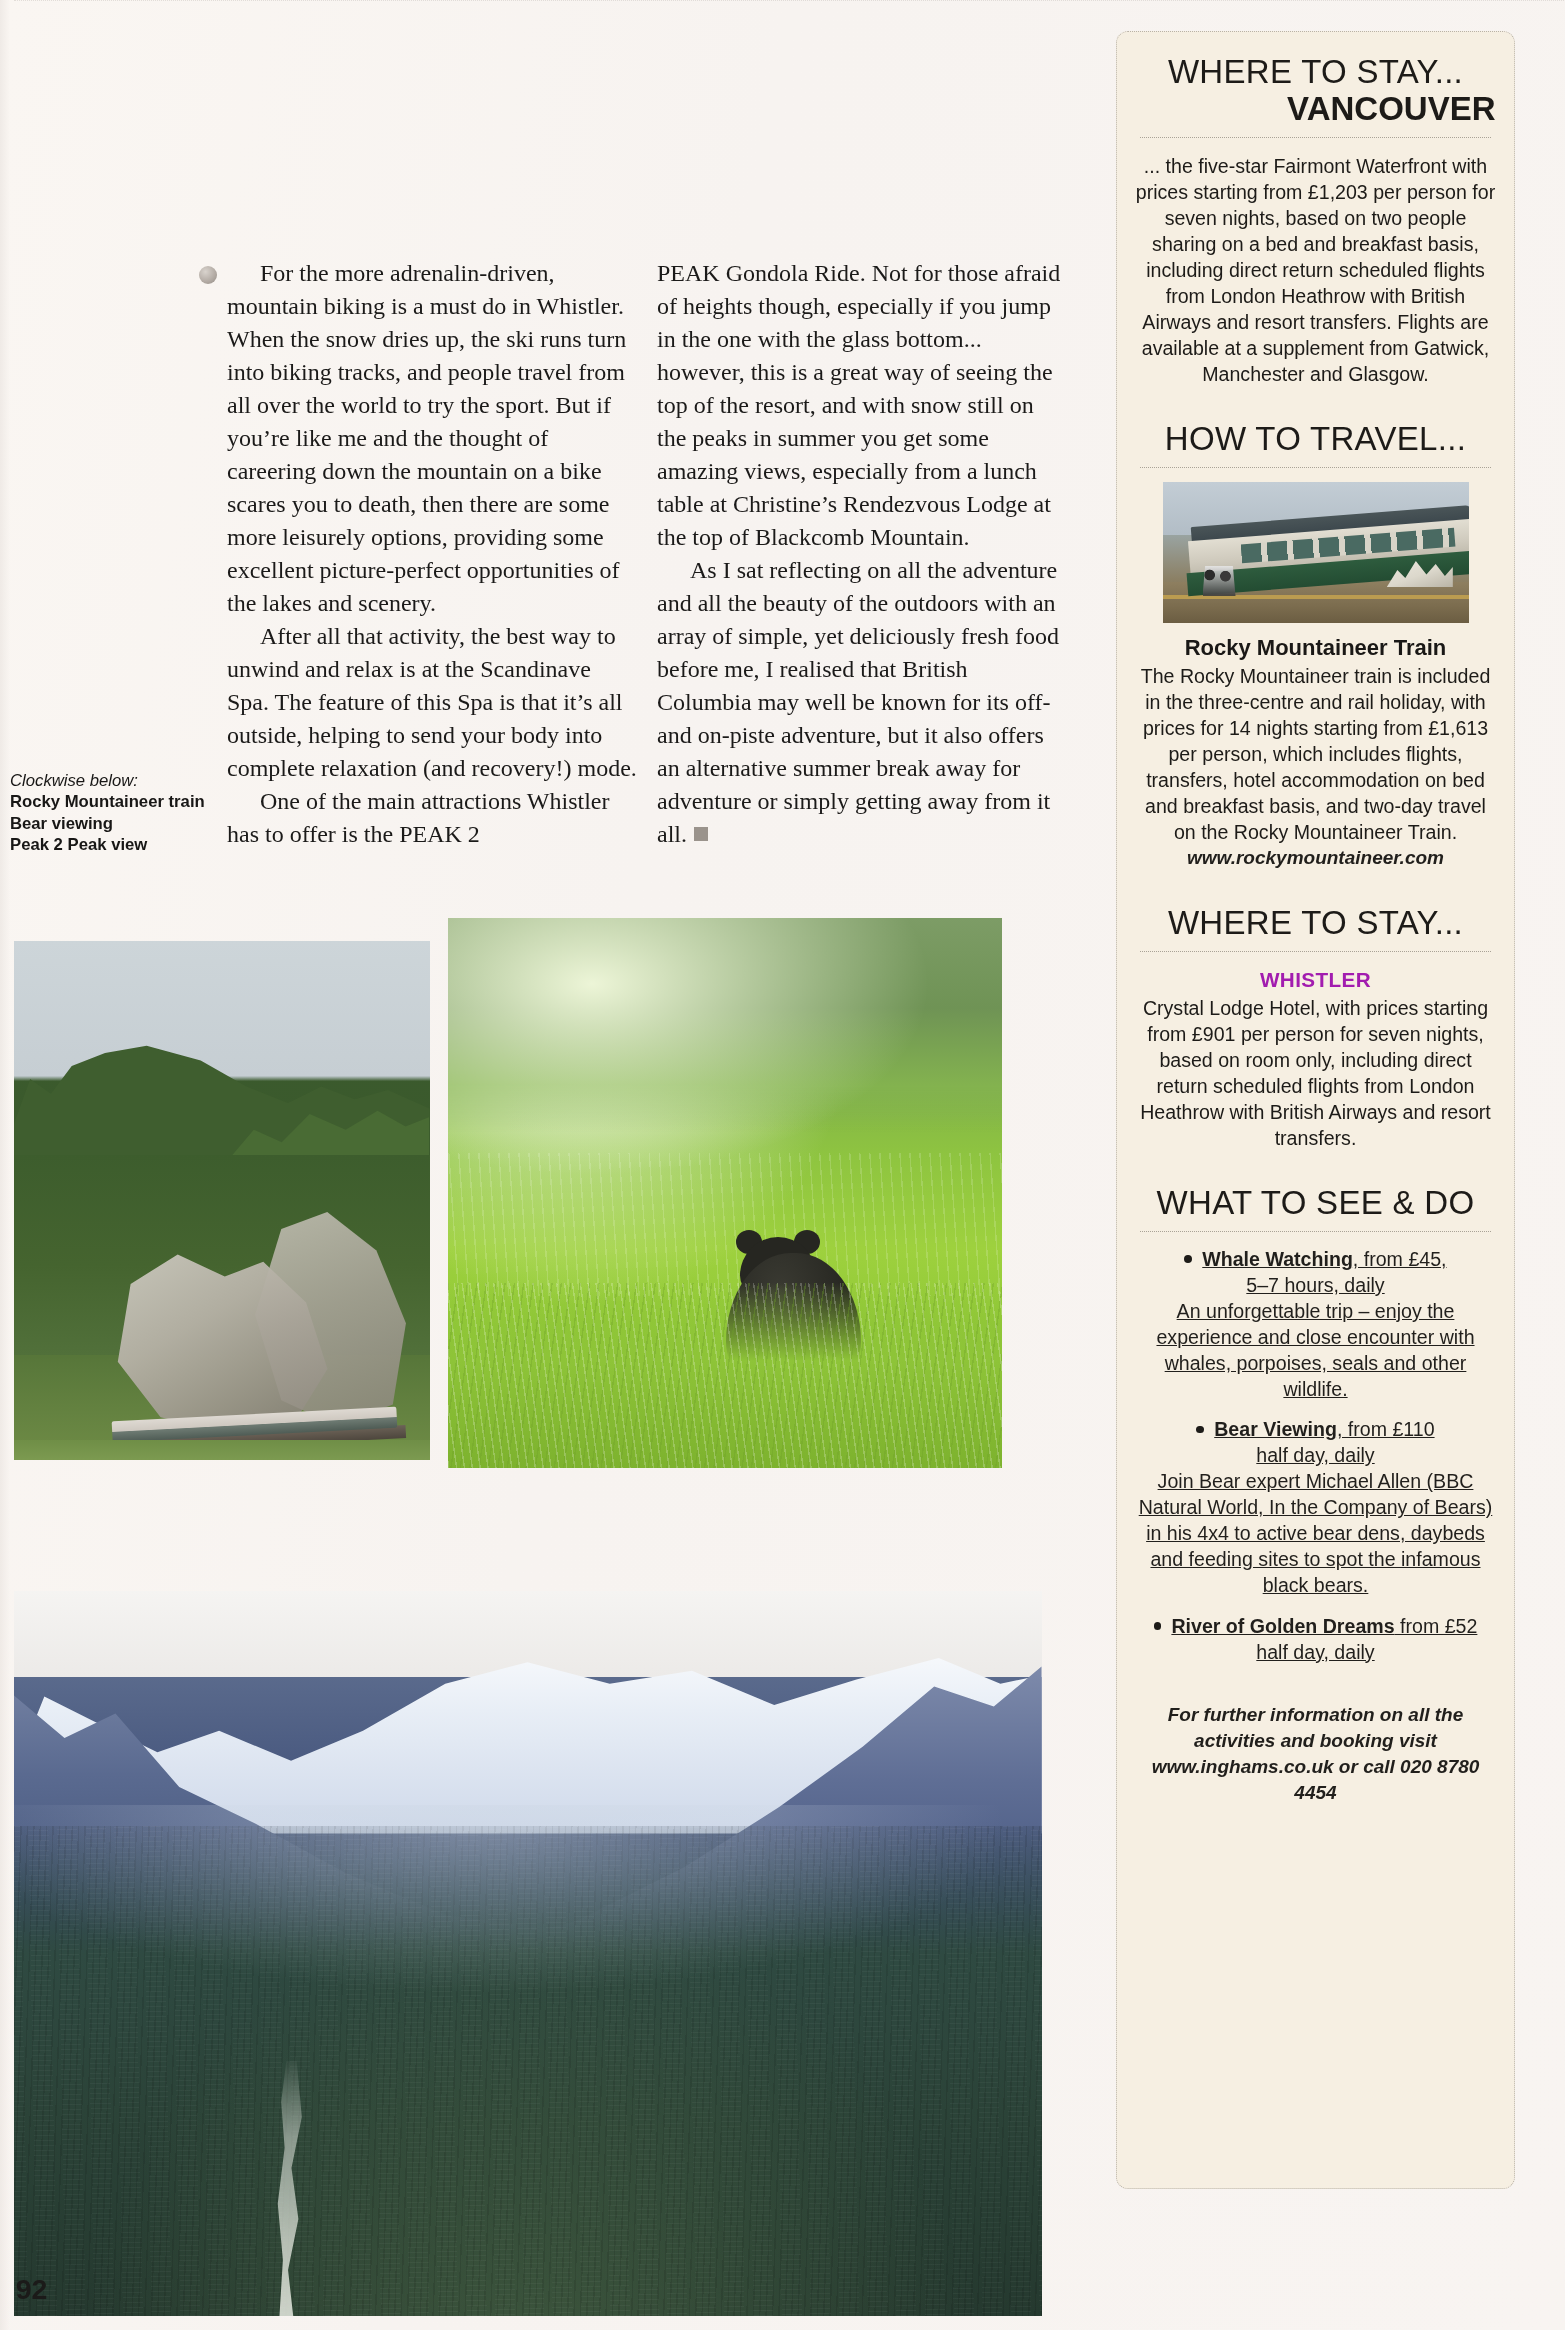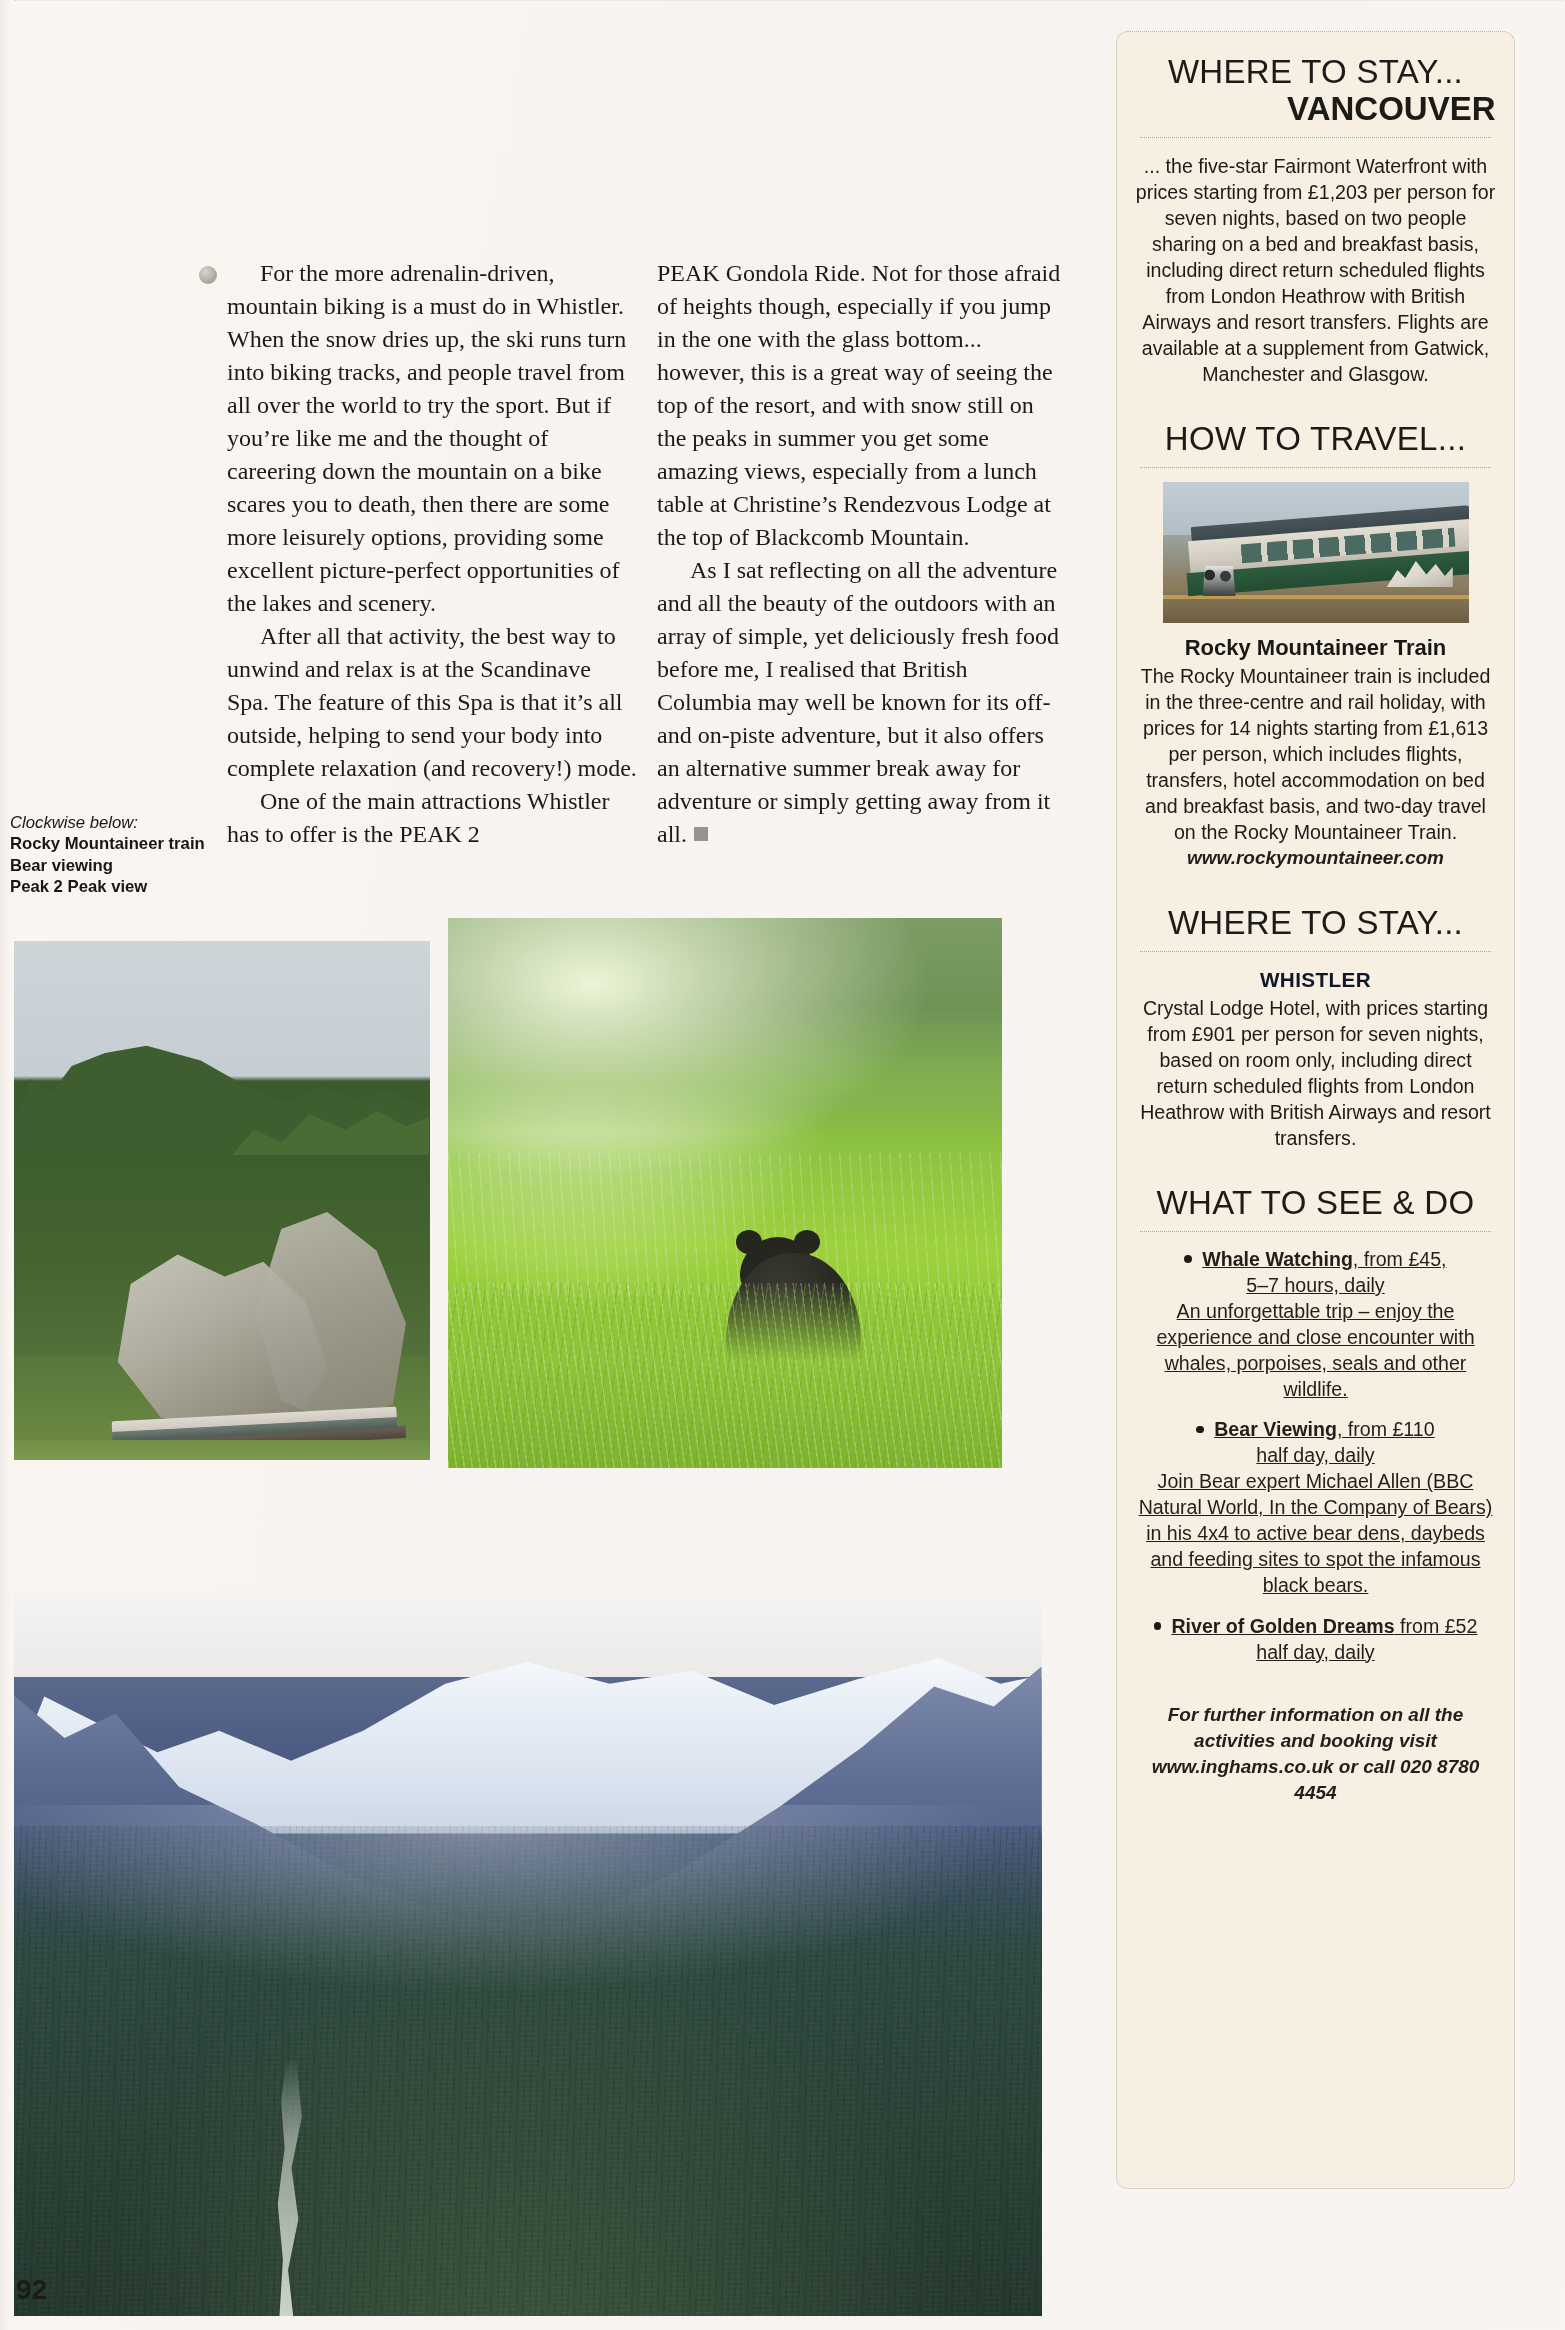--- a/index.html
+++ b/index.html
@@ -77,21 +77,21 @@
     height: 14.3px;
     background: #9a938c;
     margin-left: 7.1px;
     vertical-align: 0.7px;
   }
 
   
   .caption {
     position: absolute;
     left: 10px;
-    top: 812px;
+    top: 770px;
     width: 214px;
     font-family: "Liberation Sans", sans-serif;
     font-size: 16.7px;
     line-height: 21.4px;
     color: #181716;
   }
   .caption .cap-italic { font-style: italic; font-weight: 400; }
   .caption .cap-bold { font-weight: 700; }
 
   
@@ -332,21 +332,21 @@
     font-size: 22px;
     font-weight: 700;
     line-height: 28.5px;
     color: #1a1816;
   }
   .sub-head-sm {
     font-size: 20.7px;
     font-weight: 700;
     line-height: 28.5px;
     letter-spacing: 0.4px;
-    color: #0f172a;
+    color: #a21caf;
   }
   .ib-link {
     font-size: 19px;
     font-weight: 700;
     font-style: italic;
     line-height: 26px;
   }
 
   .bullets {
     margin: 5.7px 0 0 0;

